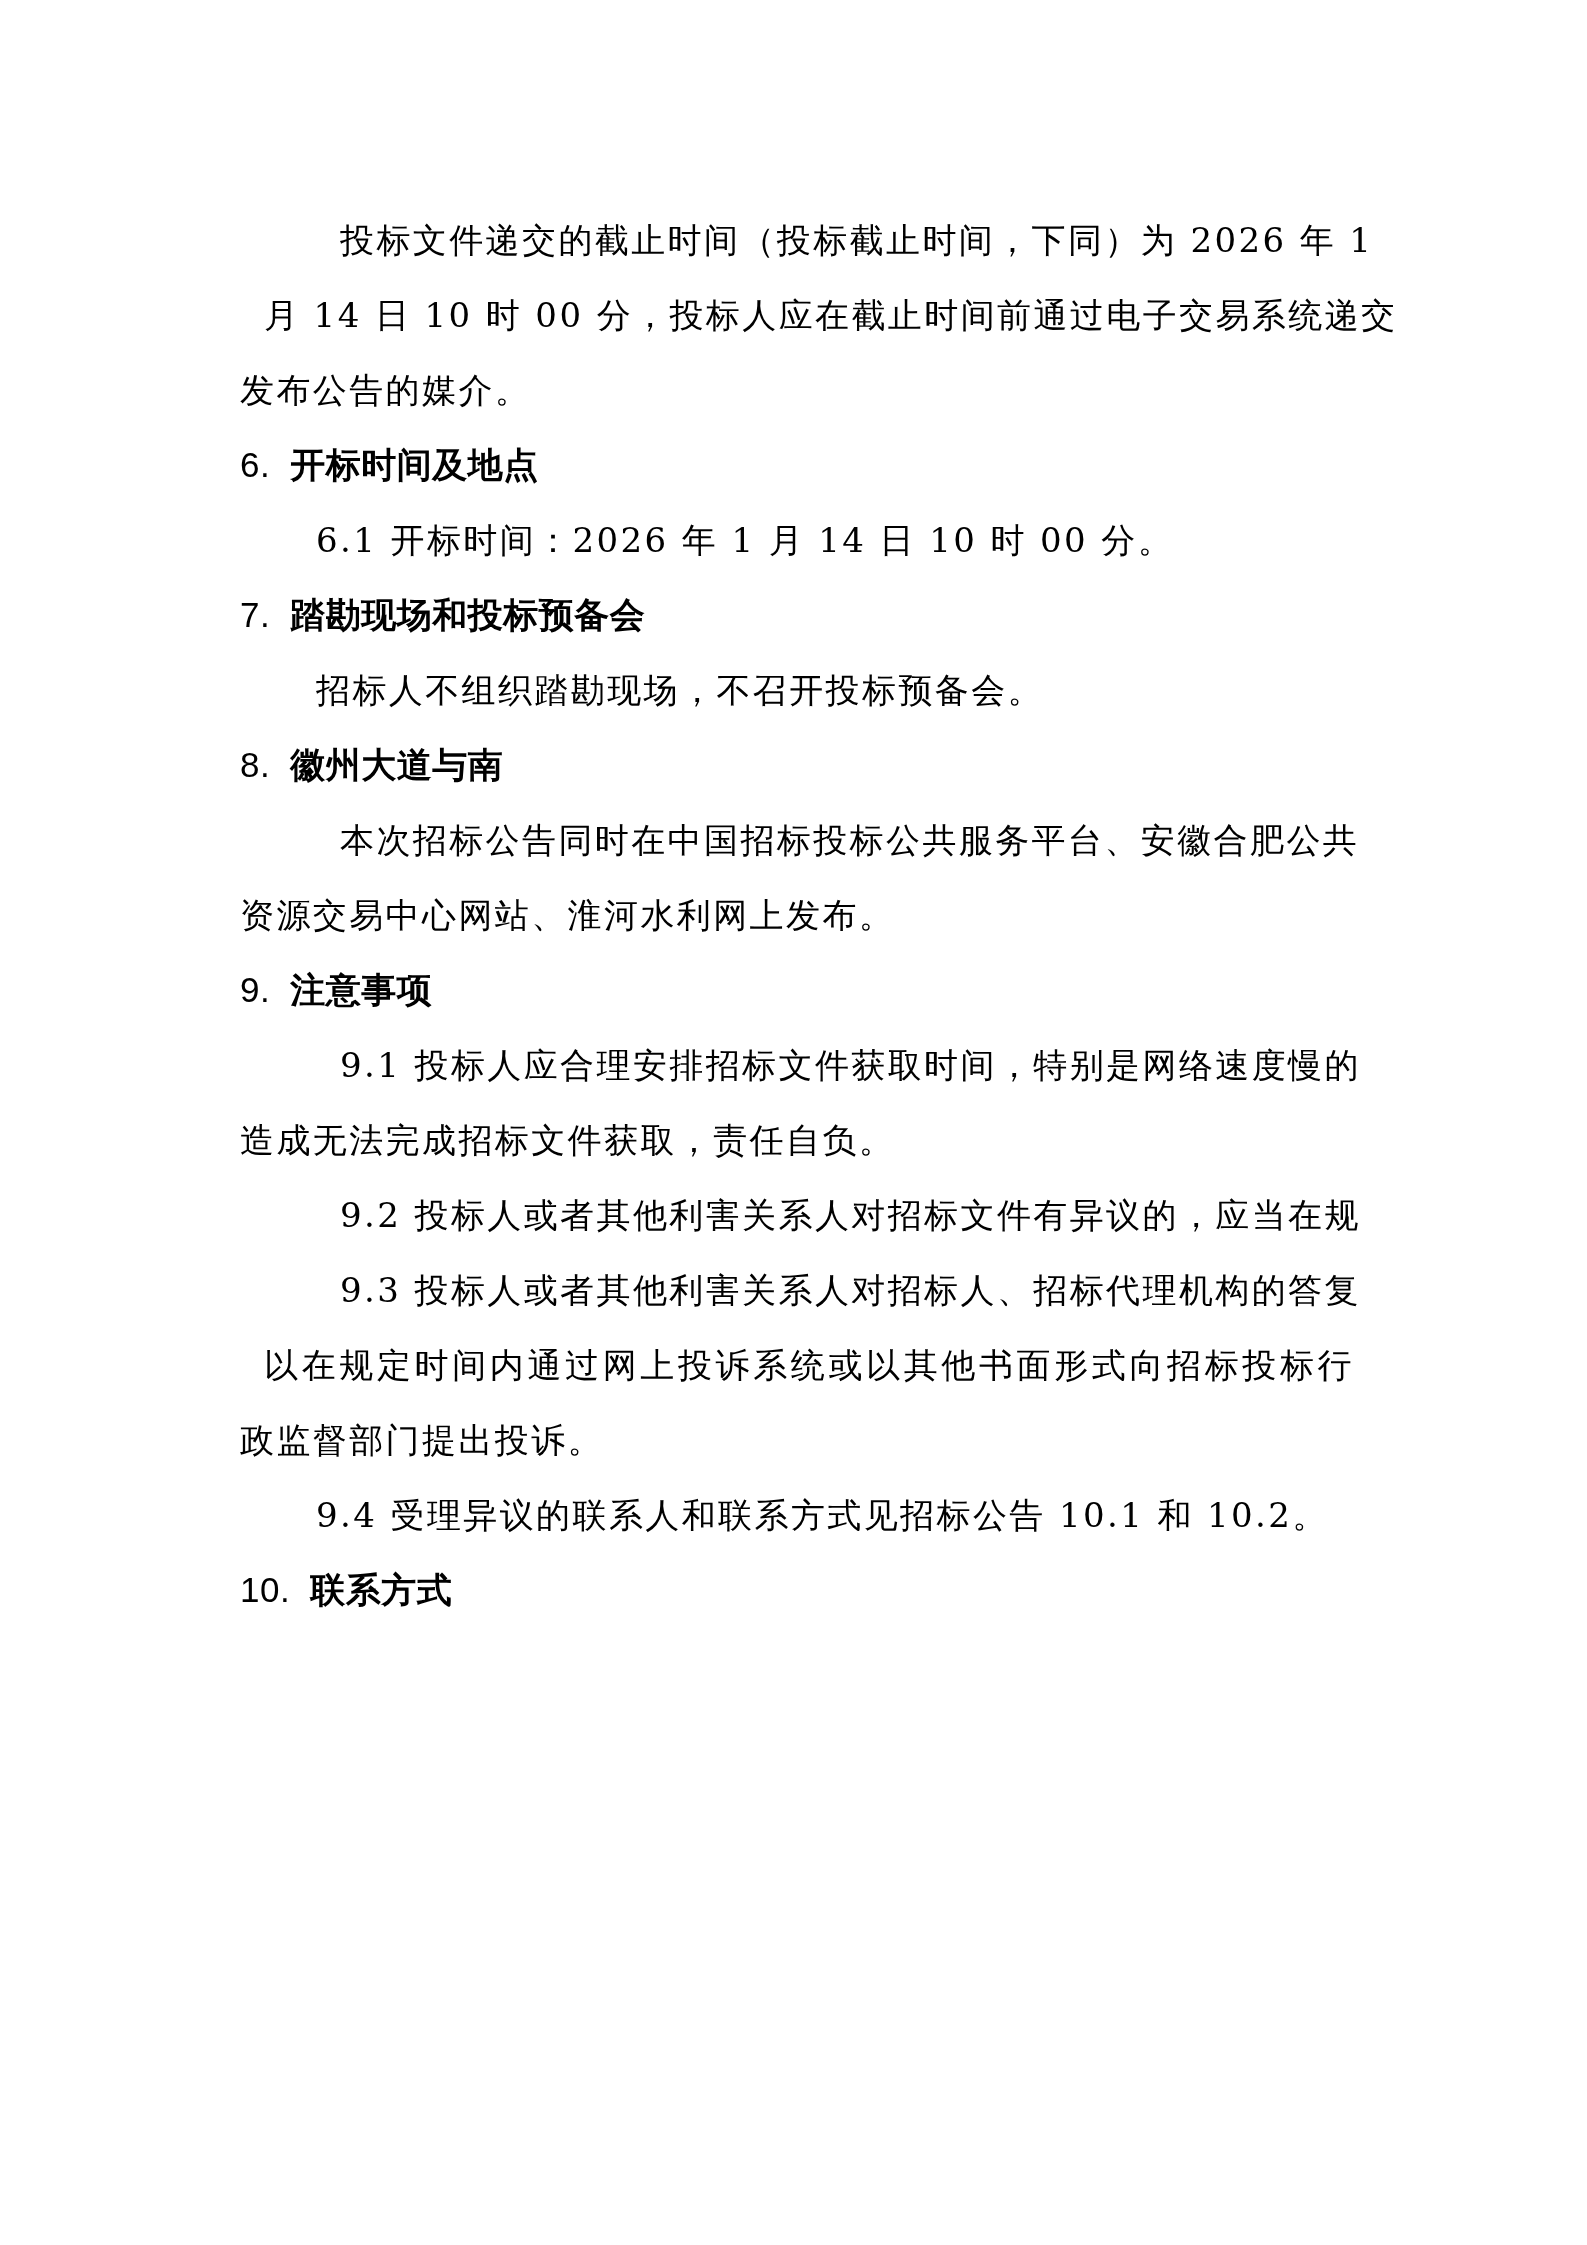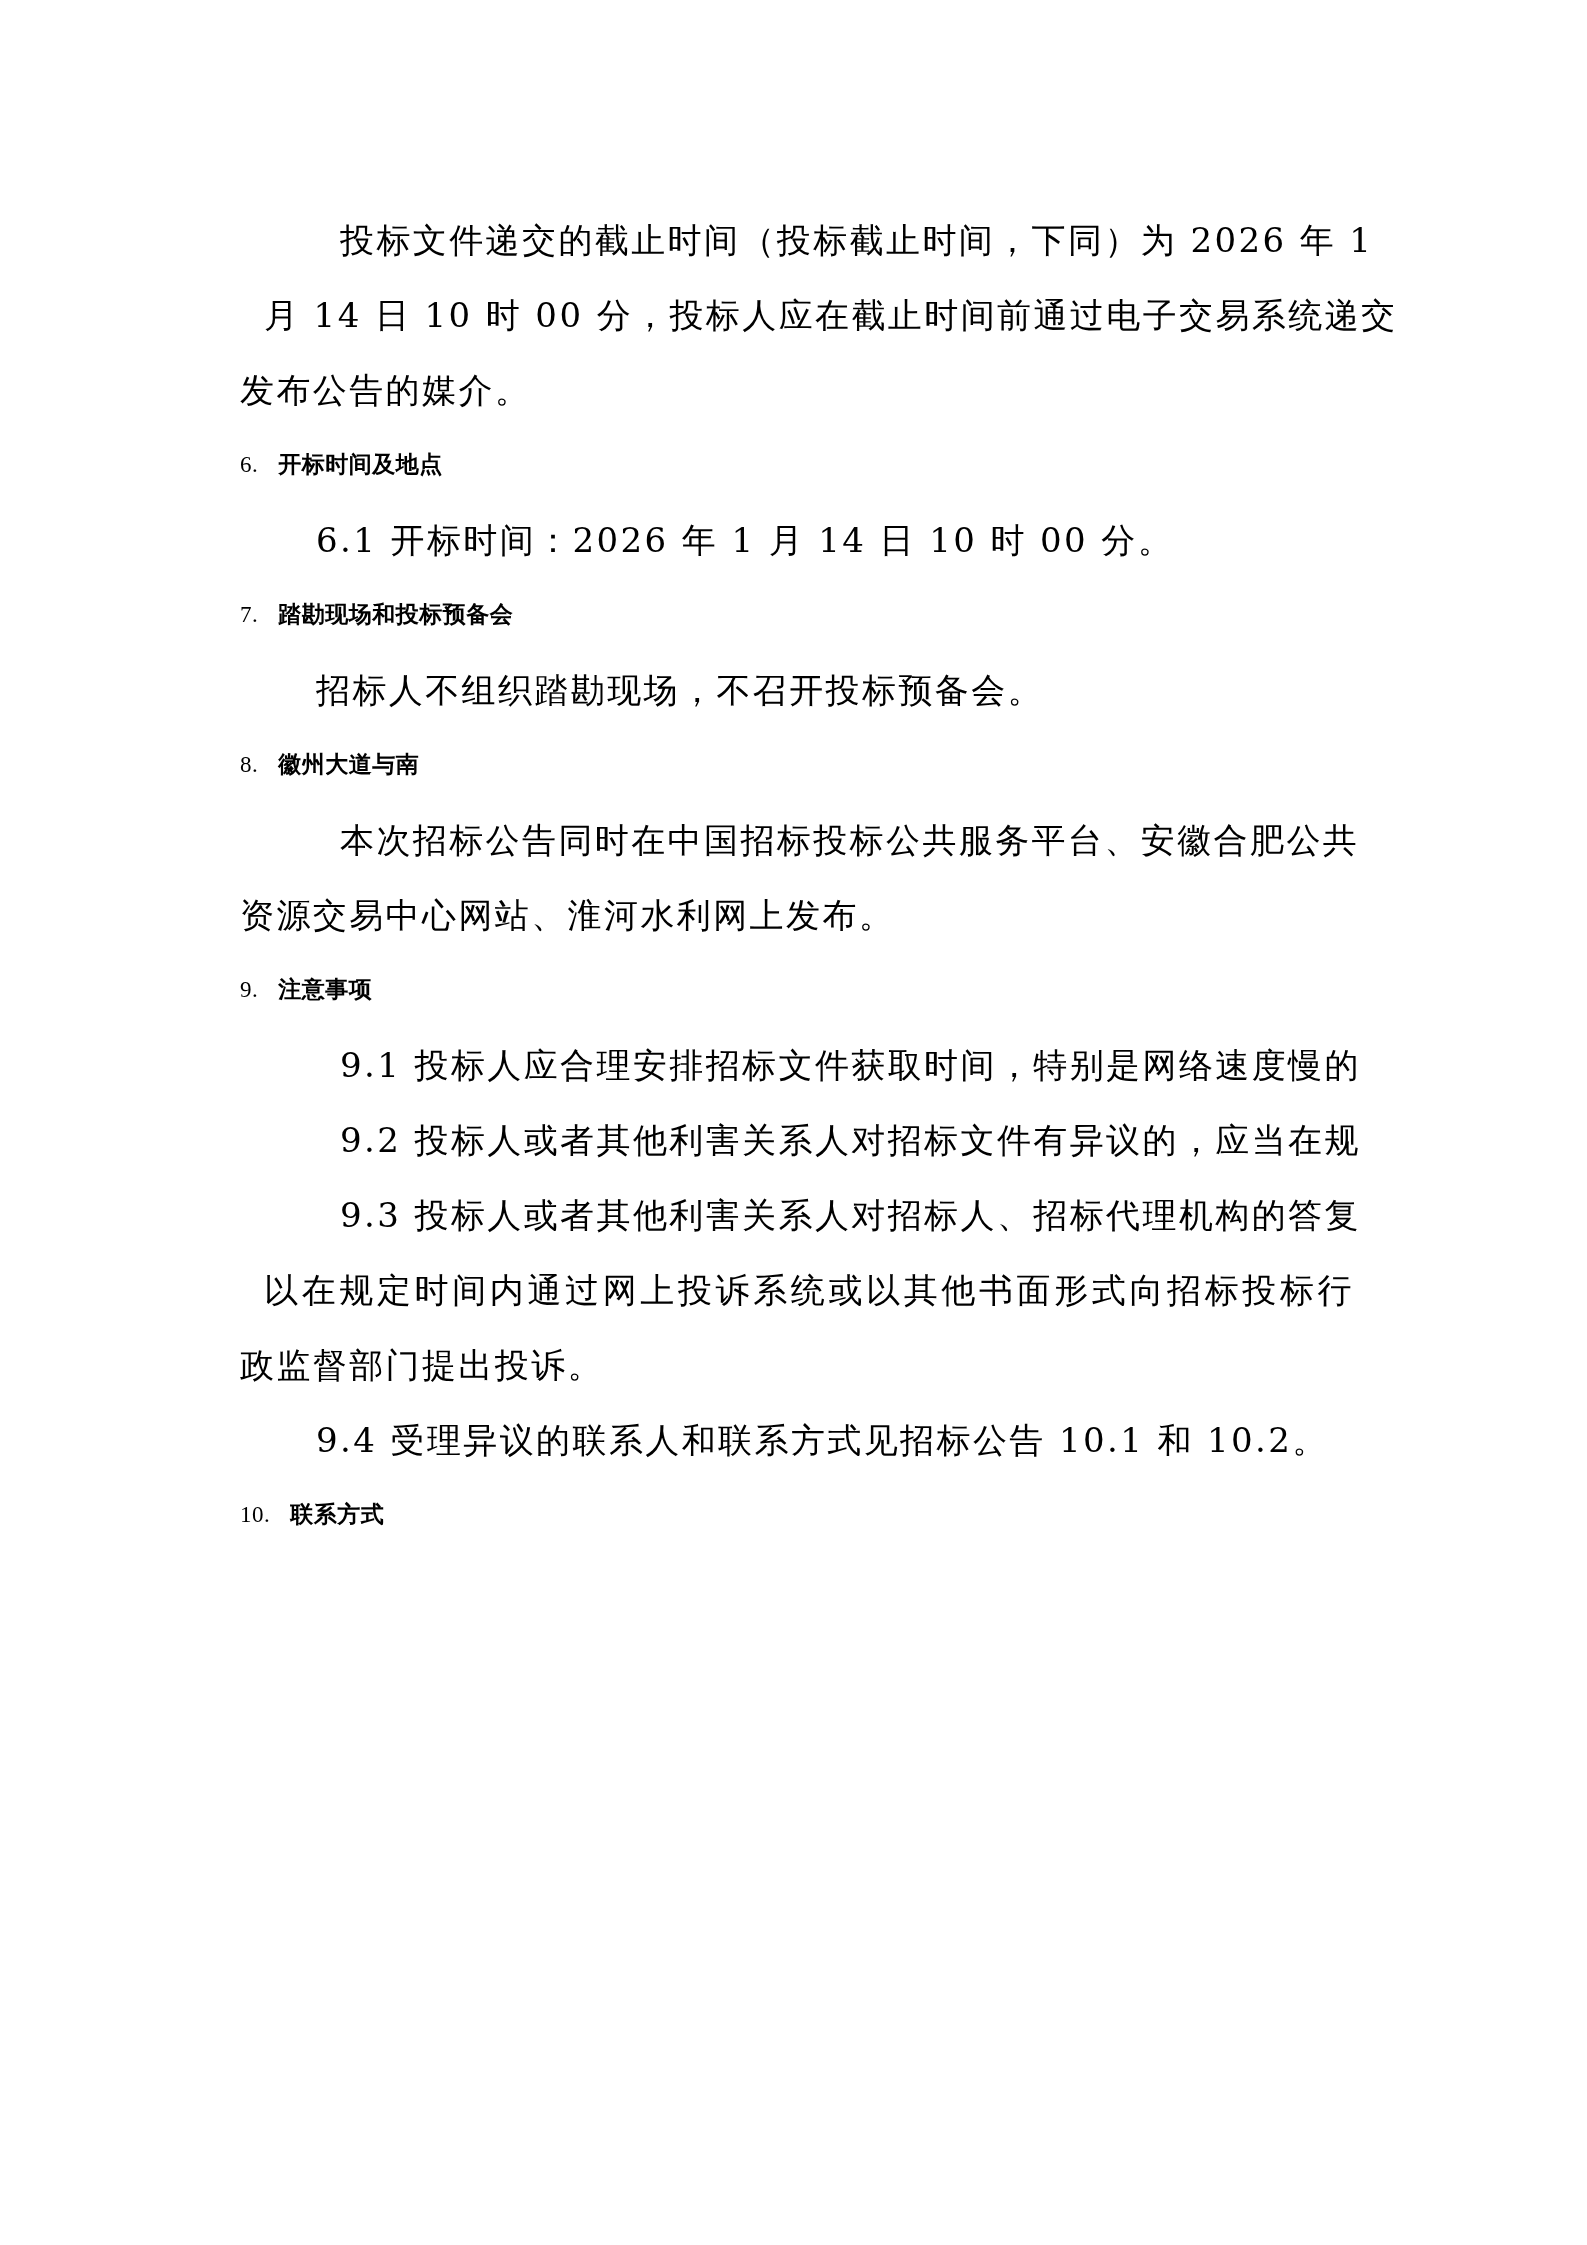--- a/index.html
+++ b/index.html
@@ -3,22 +3,22 @@
 <meta charset="utf-8">
 <style>
   html, body { margin: 0; padding: 0; background: #ffffff; }
   body { width: 1587px; height: 2245px; position: relative; overflow: hidden;
          font-family: "DejaVu Serif", "Liberation Serif", serif; color: #000; }
   .page { position: absolute; left: 0; top: 0; width: 1587px; height: 2245px; background: #fff; }
   .content { position: absolute; left: 240px; top: 208px; width: 1114px; }
   .line { height: 75px; line-height: 64px; font-size: 34px; white-space: nowrap;
           letter-spacing: 2.4px; overflow: visible; }
   .indent { padding-left: 76px; }
-  .heading { font-family: Liberation Serif, serif; font-weight: bold;
-             letter-spacing: 0.5px; font-size: 23px; }
+  .heading { font-family: Liberation Sans, sans-serif; font-weight: bold;
+             letter-spacing: 0.5px; font-size: 35px; }
   .heading .num { display: inline-block; font-weight: normal; margin-right: 20px; }
   .justify { text-align: justify; text-align-last: justify; margin-left: 24px; }
 </style>
 </head>
 <body>
 
 <div class="page">
   <div class="content">
 
     <div>
@@ -48,20 +48,21 @@
       <div class="line indent justify">本次招标公告同时在中国招标投标公共服务平台、安徽合肥公共</div>
       <div class="line">资源交易中心网站、淮河水利网上发布。</div>
     </div>
 
     <div class="line heading">
       <span class="num">9.</span><span>注意事项</span>
     </div>
 
     <div>
       <div class="line indent justify">9.1 投标人应合理安排招标文件获取时间，特别是网络速度慢的</div>
+      <div class="line">造成无法完成招标文件获取，责任自负。</div>
     </div>
 
     <div>
       <div class="line indent justify">9.2 投标人或者其他利害关系人对招标文件有异议的，应当在规</div>
     </div>
 
     <div>
       <div class="line indent justify">9.3 投标人或者其他利害关系人对招标人、招标代理机构的答复</div>
       <div class="line justify">以在规定时间内通过网上投诉系统或以其他书面形式向招标投标行</div>
       <div class="line">政监督部门提出投诉。</div>

